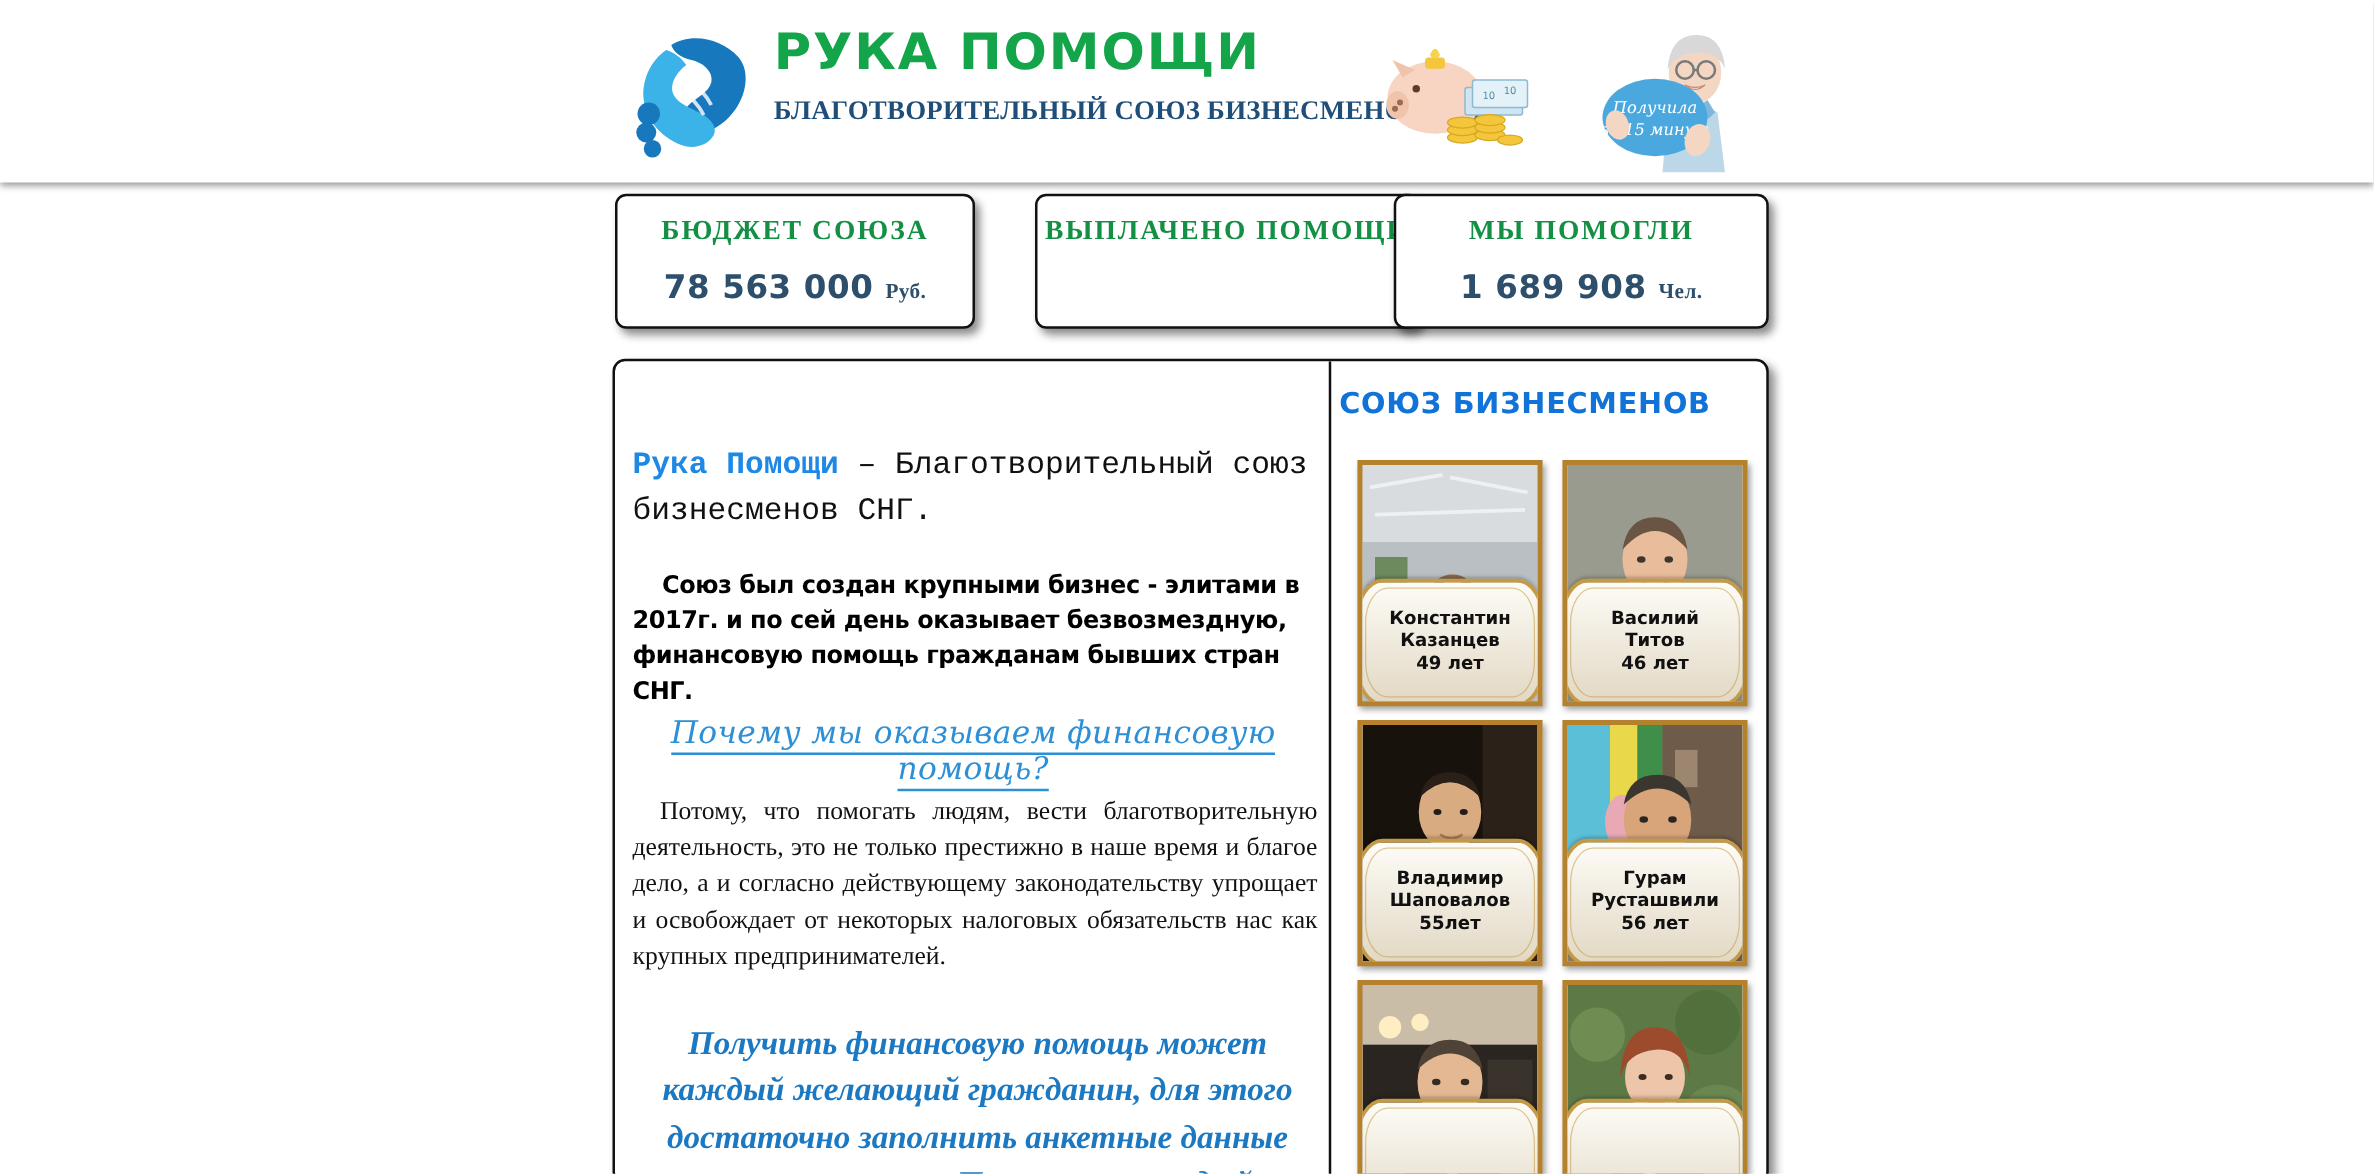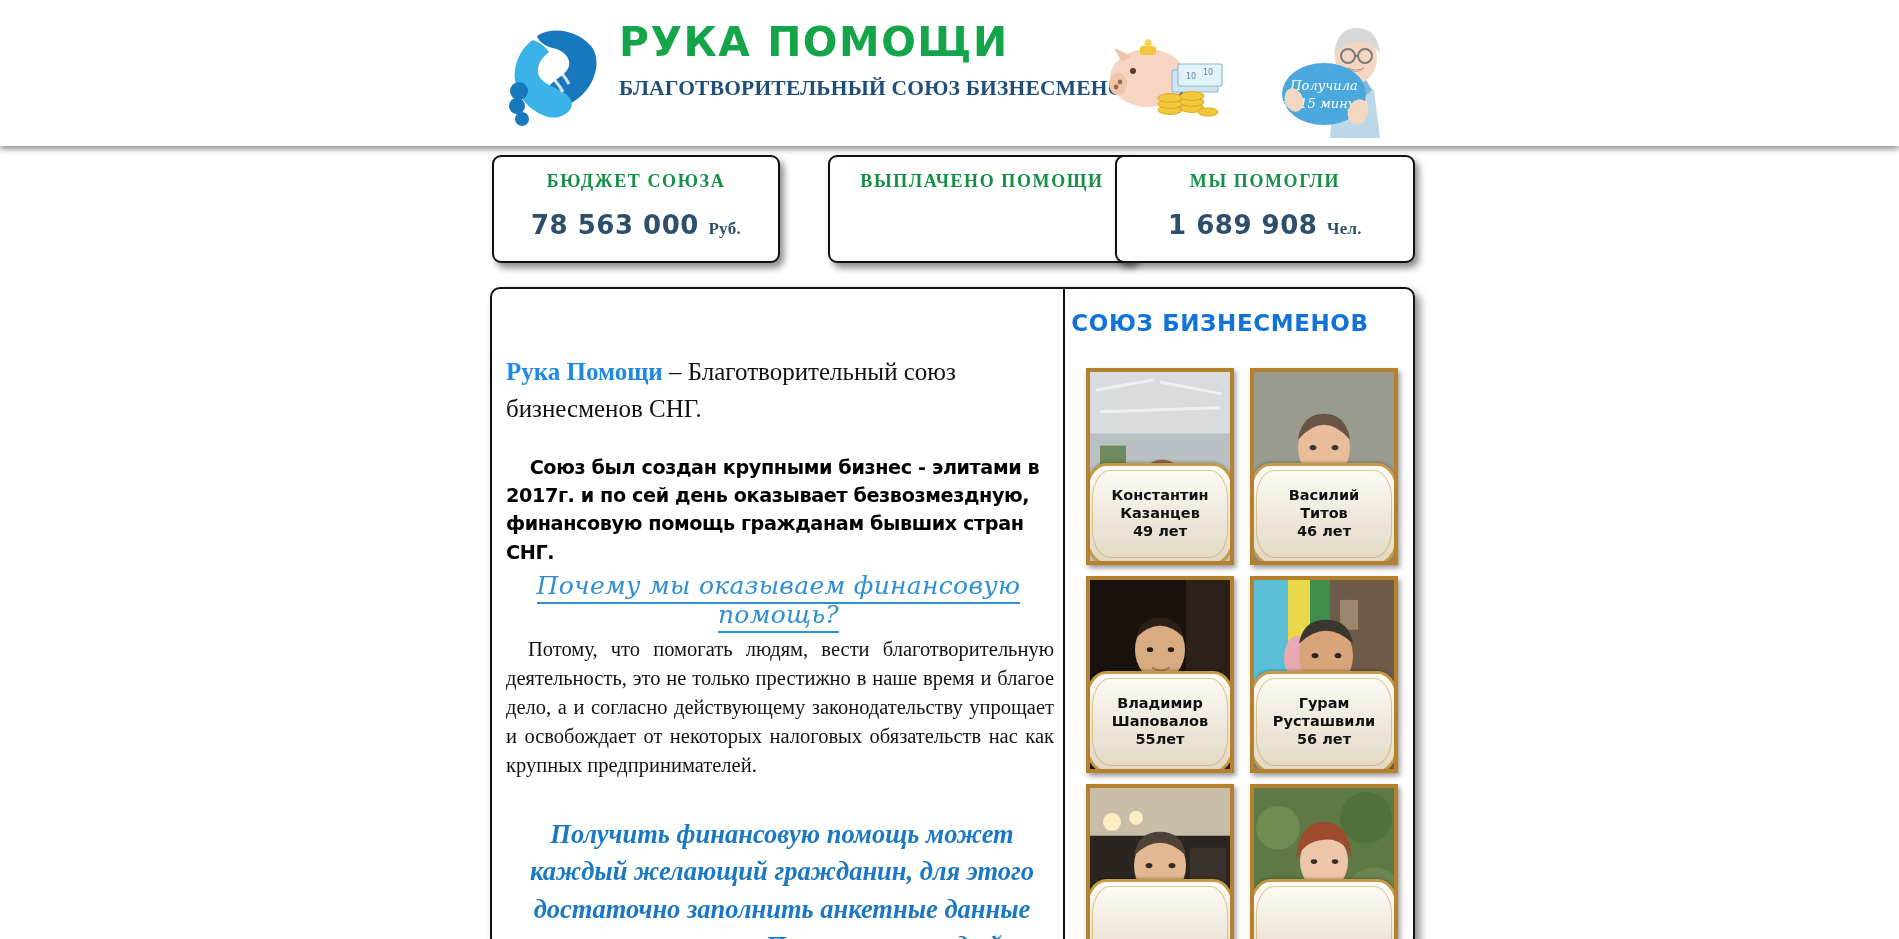--- a/index.html
+++ b/index.html
@@ -67,21 +67,21 @@
     box-shadow:4px 5px 7px rgba(0,0,0,.45);
     box-sizing:border-box;
     text-align:center;
   }
   .stat-box.b1{left:492px;width:288px;}
   .stat-box.b2{left:793px;width:308px;margin-left:35px;}
   .stat-box.b3{left:1115px;width:300px;}
   .stat-title{
     font-family:"Liberation Serif", serif;
     font-weight:bold;
-    font-size:18px;
+    font-size:22px;
     letter-spacing:1.6px;
     color:#149044;
     margin:14px 0 0 0;
   }
   .stat-value{
     font-family:"DejaVu Sans", sans-serif;
     font-weight:bold;
     font-size:26px;
     color:#2d4f6b;
     margin:18px 0 0 0;
@@ -110,21 +110,21 @@
   }
 
   
   .content{
     position:absolute;left:0;top:0;width:571px;height:660px;
     padding:0;
     box-sizing:border-box;
   }
   .intro{
     position:absolute;left:14px;top:39px;width:545px;
-    font-family:Liberation Serif, serif;
+    font-family:Liberation Mono, monospace;
     font-size:25px;
     line-height:1.48;
     color:#111;
   }
   .intro b{color:#1e88e5;font-weight:bold;}
   .bold-block{
     position:absolute;left:14px;top:145px;width:552px;
     font-family:"DejaVu Sans", sans-serif;
     font-weight:bold;
     font-size:19.5px;

